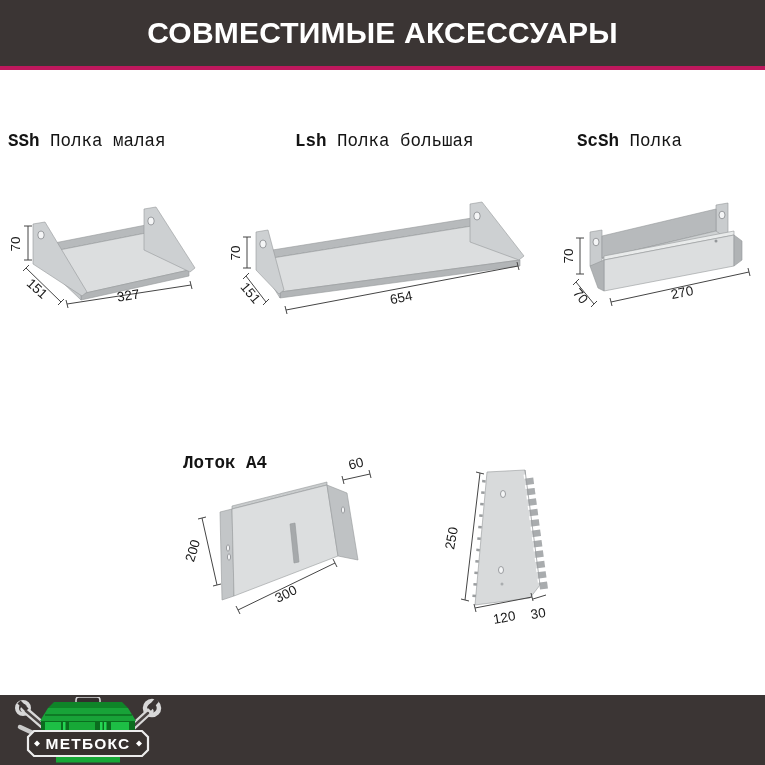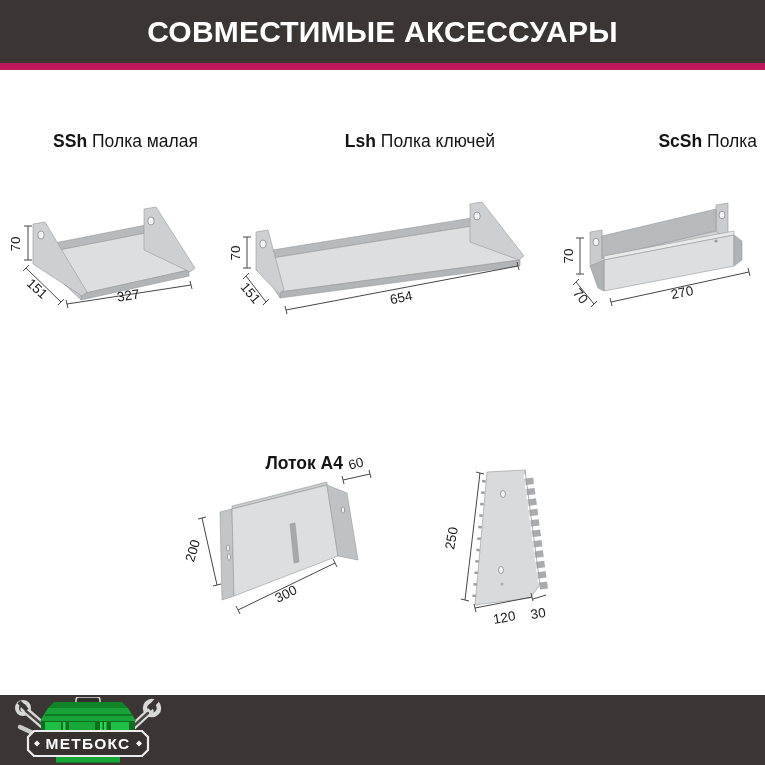--- a/index.html
+++ b/index.html
@@ -2,29 +2,29 @@
 <html><head>
 <meta charset="utf-8">
 <style>
   html,body{margin:0;padding:0;background:#fff;}
   .page{
     position:relative;width:765px;height:765px;background:#ffffff;
     font-family:"Liberation Sans",sans-serif;overflow:hidden;
   }
   .topbar{
     position:absolute;left:0;top:0;width:765px;height:70px;
-    background:#3b3534;border-bottom:7px solid #be185d;
+    background:#3b3534;border-bottom:4px solid #be185d;
     display:flex;align-items:center;justify-content:center;box-sizing:border-box;
   }
   .topbar h1{
     margin:0;color:#ffffff;font-size:30px;font-weight:bold;letter-spacing:0.2px;
   }
   .plabel{
     position:absolute;font-size:17.5px;line-height:22px;color:#141414;
-    text-align:right;white-space:nowrap;
+    text-align:left;white-space:nowrap;font-family:Liberation Mono, monospace;
   }
   .plabel b{font-weight:bold;}
   .fig{position:absolute;}
   .fig polygon,.fig path{stroke:#95989b;stroke-width:0.6;stroke-linejoin:round;}
   .fig .noline{stroke:none;}
   .dline{stroke:#454545;stroke-width:1;fill:none;}
   .dtick{stroke:#454545;stroke-width:1;}
   .dim{font-size:13.5px;fill:#1a1a1a;font-family:"Liberation Sans",sans-serif;}
   .hole{fill:#f4f5f6;stroke:#85888b;stroke-width:0.8;}
   .bottombar{
@@ -40,21 +40,21 @@
   <div class="topbar">
     <h1>СОВМЕСТИМЫЕ АКСЕССУАРЫ</h1>
   </div>
 
   <div class="plabel" style="left:8px;top:130px;width:190px;">
     <b>SSh</b>
     <span>Полка малая</span>
   </div>
   <div class="plabel" style="left:295px;top:130px;width:200px;">
     <b>Lsh</b>
-    <span>Полка ключей</span>
+    <span>Полка большая</span>
   </div>
   <div class="plabel two" style="left:577px;top:130px;width:180px;white-space:normal;">
     <b>ScSh</b>
     <span>Полка</span><br>
   </div>
 
   <svg class="fig" style="left:5px;top:192px;" width="210" height="135" viewBox="0 0 210 135">
     <g>
       <polygon points="34,54 146,32 146,40 34,62" fill="#b7babc"></polygon>
       <polygon points="34,62 146,40 184,78 76,102" fill="#dcdedf"></polygon>

